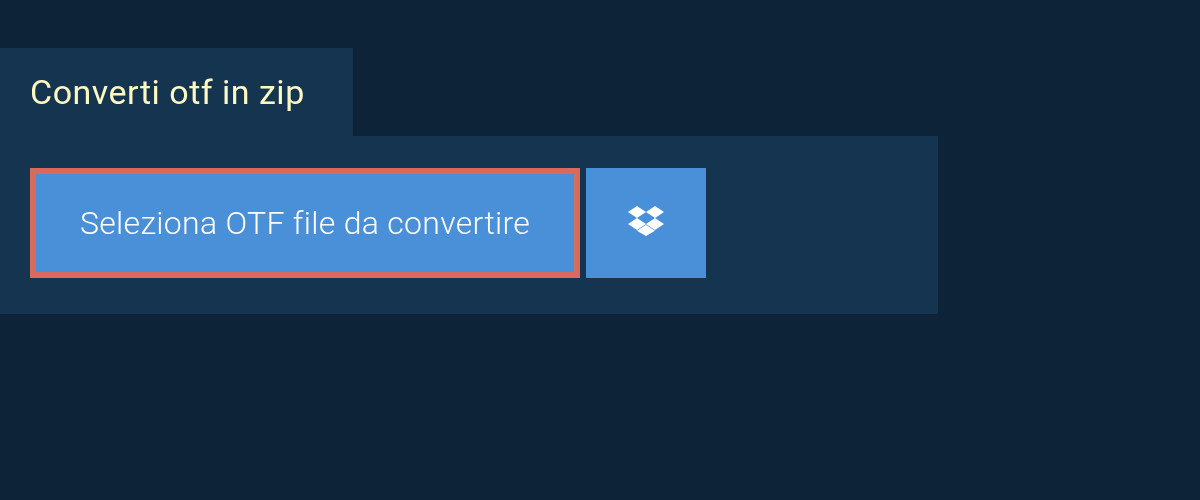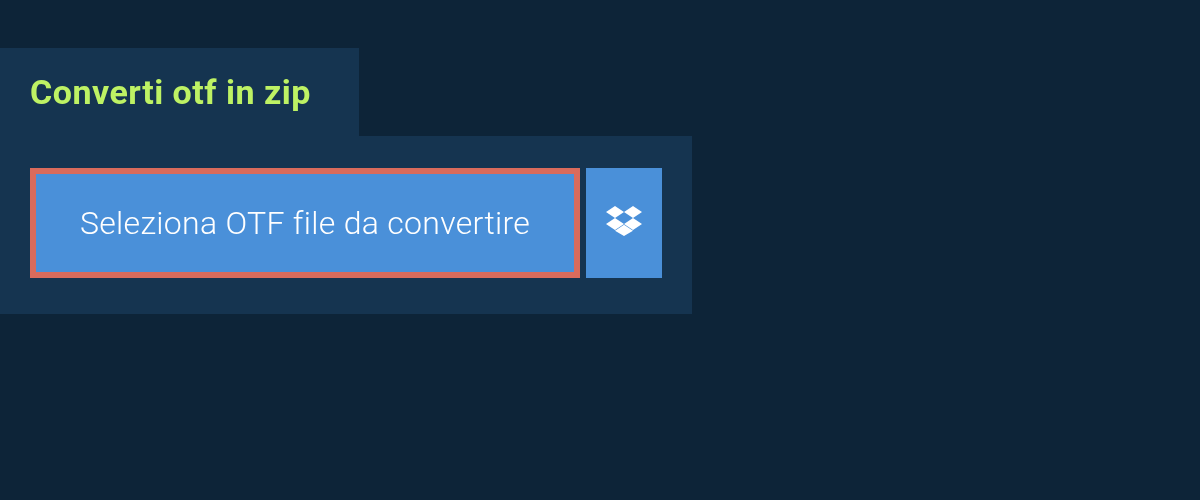--- a/index.html
+++ b/index.html
@@ -18,29 +18,29 @@
     .container {
       padding: 0;
     }
     .tab-header {
       display: inline-block;
       background: #153450;
       padding: 24px 48px 24px 30px;
       margin-top: 48px;
     }
     .tab-title {
-      color: #bef264;
+      color: #fef9c3;
       font-size: 34px;
-      font-weight: 700;
+      font-weight: 400;
       letter-spacing: 0.5px;
     }
     .panel {
       background: #153450;
       padding: 32px 30px 36px 30px;
-      width: 692px;
+      width: 938px;
     }
     .button-row {
       display: flex;
       gap: 6px;
     }
     .select-button {
       background: #4a90d9;
       border: 6px solid #d96b5c;
       color: #ffffff;
       font-size: 32px;

